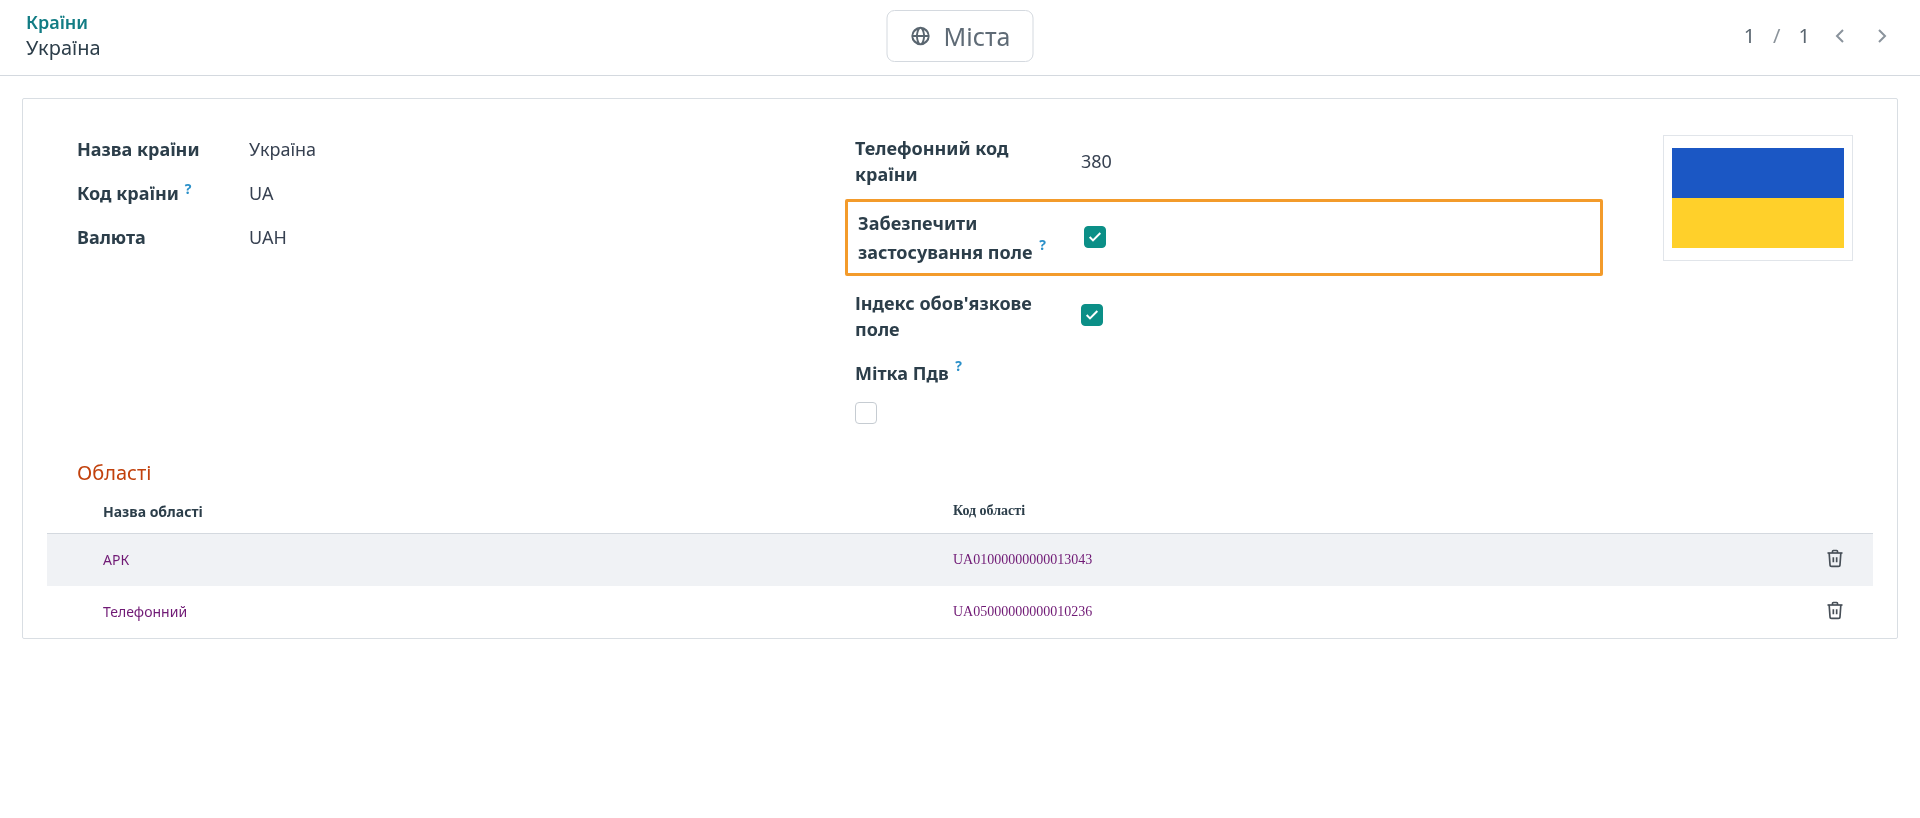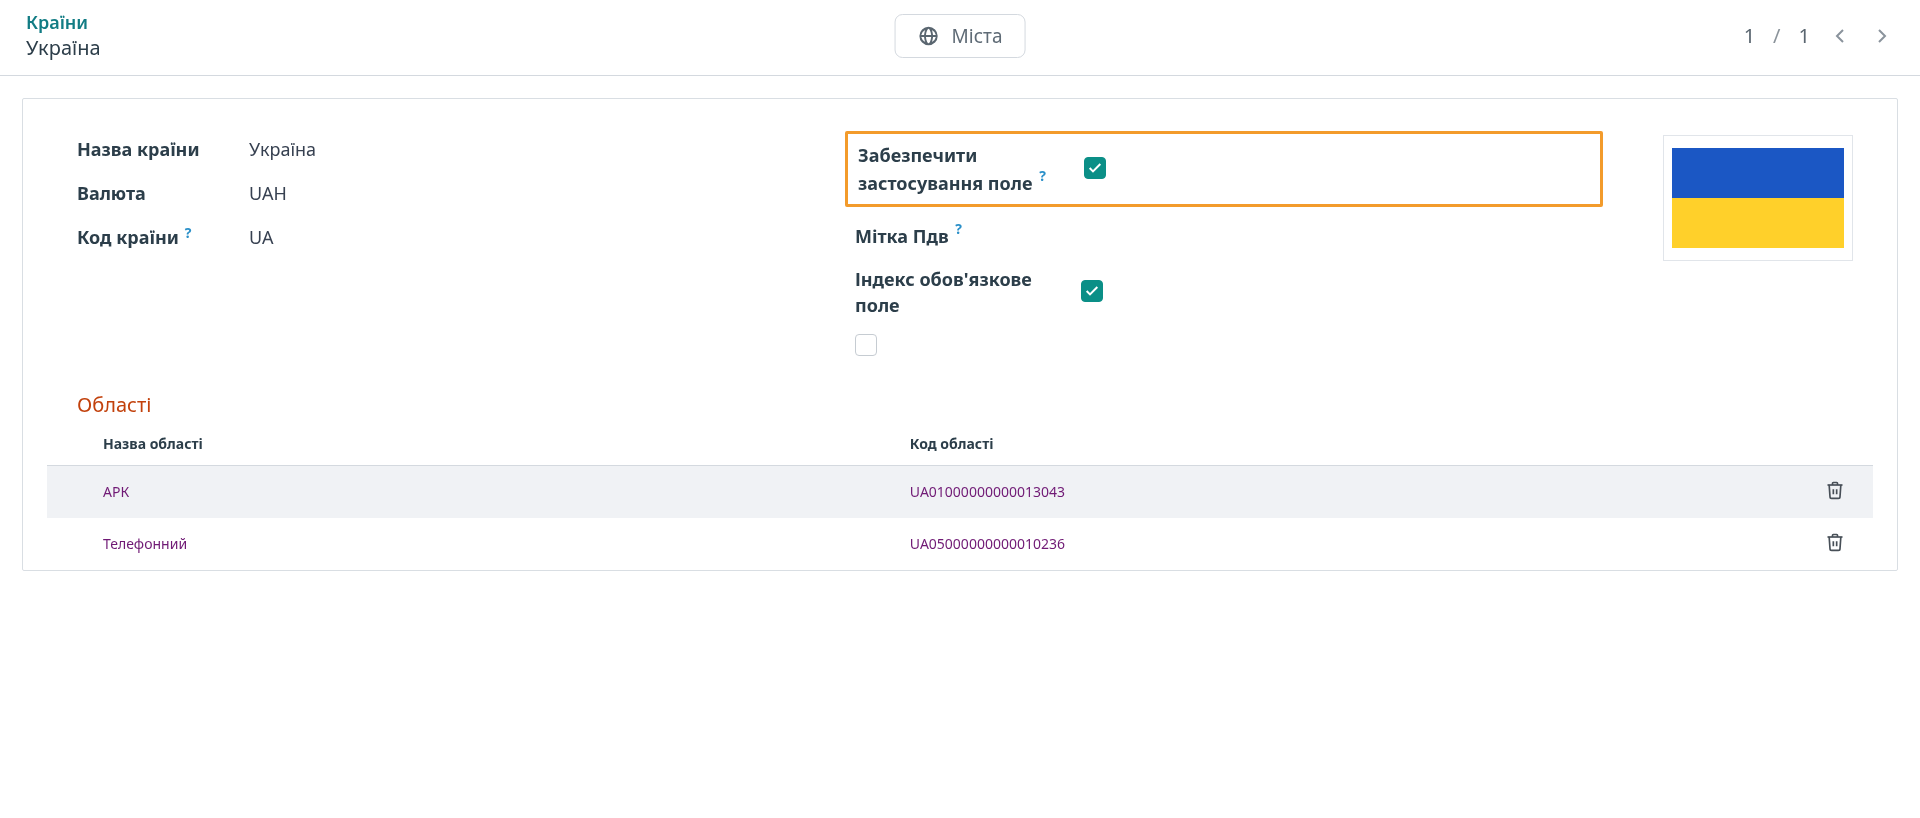--- a/index.html
+++ b/index.html
@@ -37,21 +37,21 @@
     position: absolute;
     left: 50%;
     transform: translateX(-50%);
     display:flex; align-items:center; gap:12px;
     border:1px solid var(--border);
     border-radius: 8px;
     padding: 8px 22px;
     background:#fff;
     cursor: pointer;
     color: #5f6b76;
-    font-size: 19px;
+    font-size: 25px;
   }
   .globe { width:22px; height:22px; color:#5a6670; }
   .pager { margin-left:auto; display:flex; align-items:center; gap:18px; color:#5a6670; font-size:20px; }
   .pg-sep { opacity:.7; }
   .chev { width:24px; height:24px; color:#8a939c; cursor:pointer; }
   .panel {
     margin: 22px 22px 0 22px;
     border: 1px solid var(--panel-border);
     border-radius: 2px;
     padding: 28px 24px 0 24px;
@@ -86,21 +86,21 @@
     width: 190px; height: 126px; border:1px solid #e1e5ea; background:#fff;
     display:flex; flex-direction:column; justify-content:center; align-items:center;
     padding: 8px; margin-top: 8px;
   }
   .flag .stripe { width: 100%; height: 50px; }
   .flag .blue { background:#1b57c4; }
   .flag .yellow { background:#ffd02a; }
   .section-title { color:#c2410c; font-size:20px; margin: 22px 0 4px 30px; }
   table.regions { width:100%; border-collapse: collapse; font-size:14px; margin-top:4px; }
   table.regions th { text-align:left; font-weight:700; color:#2c3e4a; padding:12px 12px 12px 56px; border-bottom:1px solid var(--border); }
-  table.regions th.code, table.regions td.code { padding-left: 0; }
+  table.regions th.code, table.regions td.code { padding-left: 0; font-family: Liberation Serif, serif; }
   table.regions th.act, table.regions td.act { width:56px; text-align:right; padding-right: 28px; }
   table.regions td { padding: 14px 12px 14px 56px; color:#701a75; }
   table.regions tbody tr:nth-child(odd) { background: var(--row-alt); }
   .trash { width:20px; height:20px; color:#474f57; cursor:pointer; }
 </style>
 </head>
 <body>
 
 <div class="topbar">
   <div class="breadcrumbs">
@@ -129,65 +129,69 @@
 </div>
 
 <div class="panel">
   <div class="form-grid">
     <div class="col">
       <div class="row">
         <div class="label">Назва країни</div>
         <div class="value">Україна</div>
       </div>
       <div class="row">
-        <div class="label">Валюта</div>
-        <div class="value">UAH</div>
-      </div>
-      <div class="row">
         <div class="label">
           <span>Код країни</span>
             <sup class="help">?</sup>
         </div>
         <div class="value">UA</div>
       </div>
+      <div class="row">
+        <div class="label">Валюта</div>
+        <div class="value">UAH</div>
+      </div>
     </div>
 
     <div>
+      <div class="row2">
+        <div class="label">Телефонний код країни</div>
+        <div class="value">380</div>
+      </div>
 
       <div class="highlight">
         <div class="row2" style="padding:0;">
           <div class="label">
             <span>Забезпечити застосування поле</span> <sup class="help">?</sup>
           </div>
           <div>
             <span class="chk on">
               <svg viewBox="0 0 24 24" fill="none" stroke="currentColor" stroke-width="3">
                   <polyline points="20 6 9 17 4 12"></polyline>
                 </svg>
             </span>
           </div>
         </div>
       </div>
 
       <div class="row2">
-        <div class="label">
-          <span>Мітка Пдв</span> <sup class="help">?</sup>
-        </div>
-        <div></div>
-      </div>
-
-      <div class="row2">
         <div class="label">Індекс обов'язкове поле</div>
         <div>
           <span class="chk on">
             <svg viewBox="0 0 24 24" fill="none" stroke="currentColor" stroke-width="3">
                 <polyline points="20 6 9 17 4 12"></polyline>
               </svg>
           </span>
         </div>
+      </div>
+
+      <div class="row2">
+        <div class="label">
+          <span>Мітка Пдв</span> <sup class="help">?</sup>
+        </div>
+        <div></div>
       </div>
 
       <div class="row2">
         <div>
           <span class="chk"></span>
         </div>
       </div>
     </div>
 
     <div>

